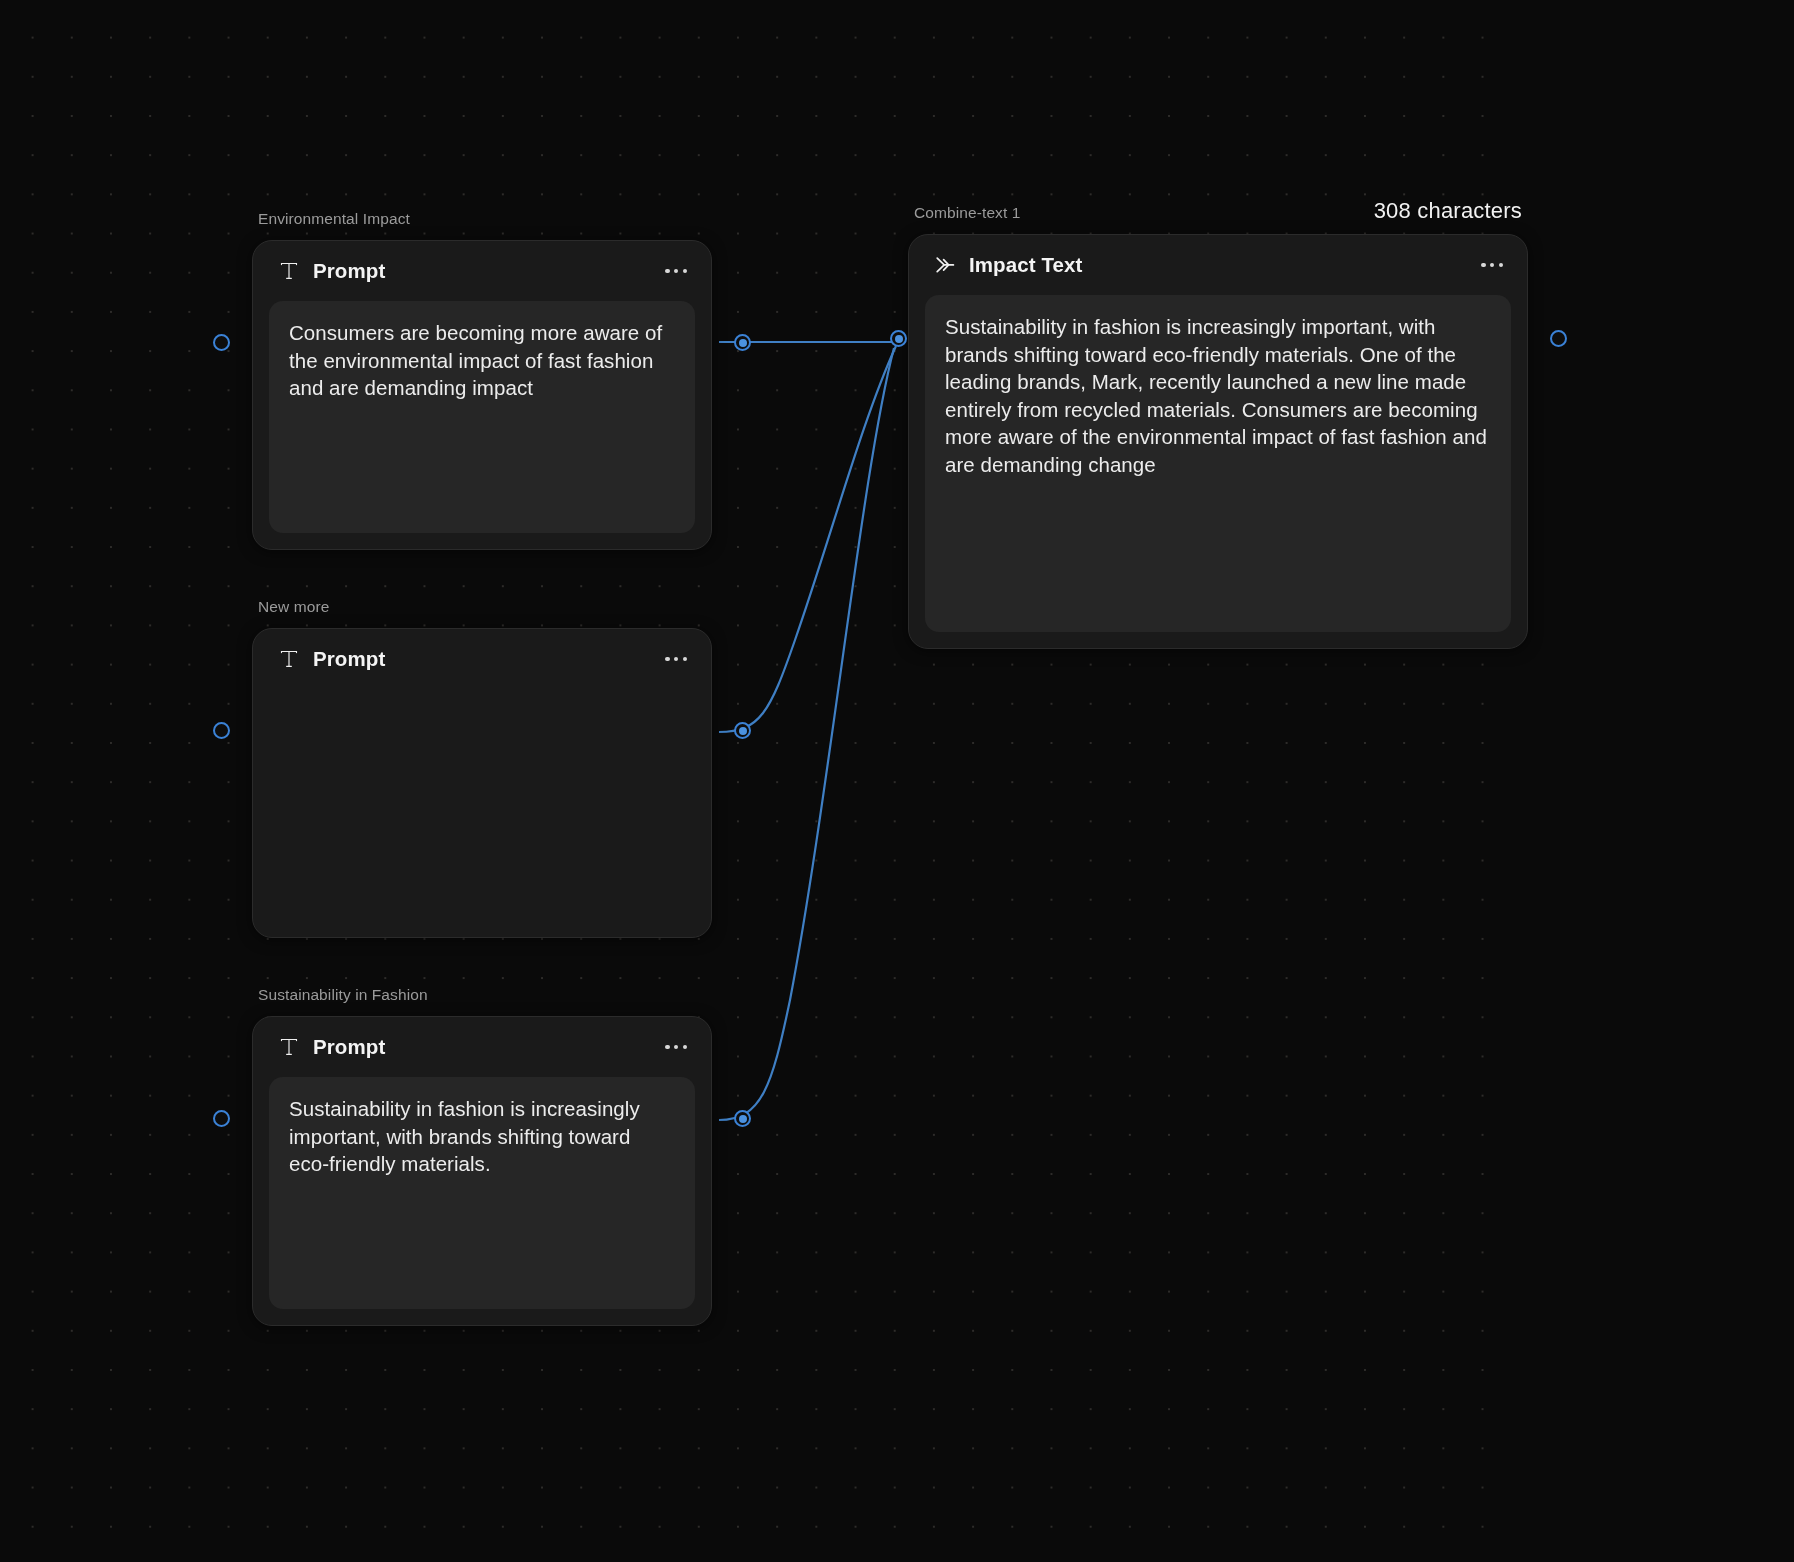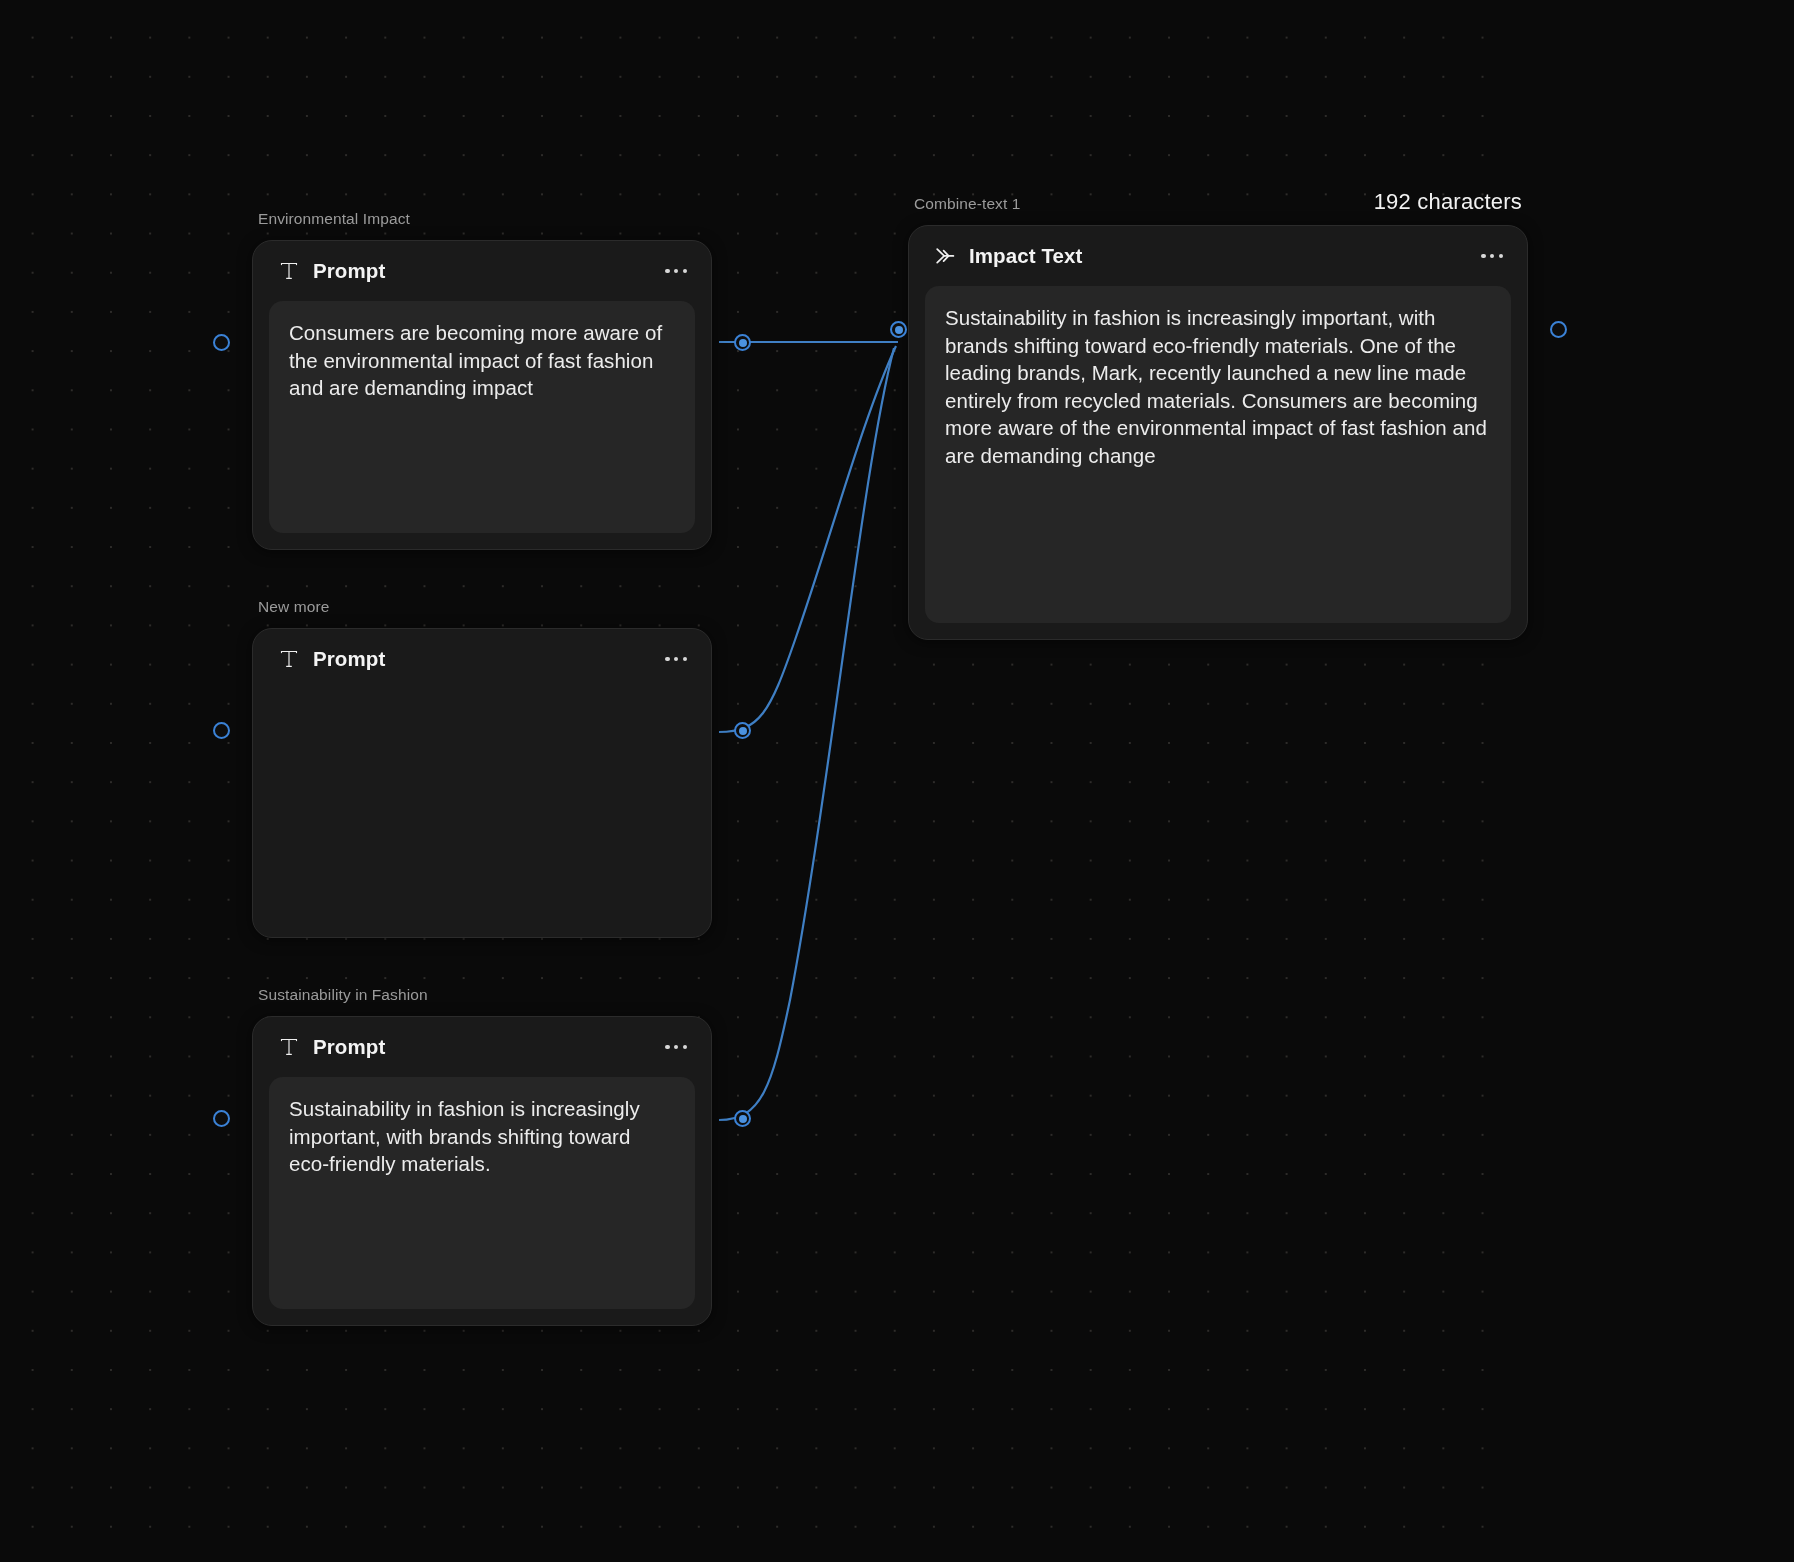--- a/index.html
+++ b/index.html
@@ -225,23 +225,23 @@
             <i></i>
             <i></i>
         </span>
       </div>
       <div class="textbox tall">Sustainability in fashion is increasingly important, with brands shifting toward eco-friendly materials.</div>
     </div>
     <div class="port in" style="left:-39px; top:94px;"></div>
     <div class="port out" style="right:-39px; top:94px;"></div>
   </div>
 
-  <div class="node" style="left:908px; top:225px; width:620px; height:415px;">
+  <div class="node" style="left:908px; top:234px; width:620px; height:415px;">
     <div class="node-label">Combine-text 1</div>
-    <div class="node-meta">192 characters</div>
+    <div class="node-meta">308 characters</div>
     <div class="card">
       <div class="card-header">
         <span class="hdr-icon">
           <svg width="22" height="22" viewBox="0 0 22 22">
             <path d="M3.2 4.2 L10.2 10.9 L3.2 17.6" stroke="#f0f0f0" stroke-width="1.7" fill="none" stroke-linecap="round" stroke-linejoin="round"></path>
             <path d="M9.6 5.6 L14.6 10.9 L9.6 16.2" stroke="#f0f0f0" stroke-width="1.7" fill="none" stroke-linecap="round" stroke-linejoin="round"></path>
             <path d="M10.4 10.9 H19.4" stroke="#f0f0f0" stroke-width="1.7" fill="none" stroke-linecap="round"></path>
           </svg>
         </span>
         <span class="title">Impact Text</span>

